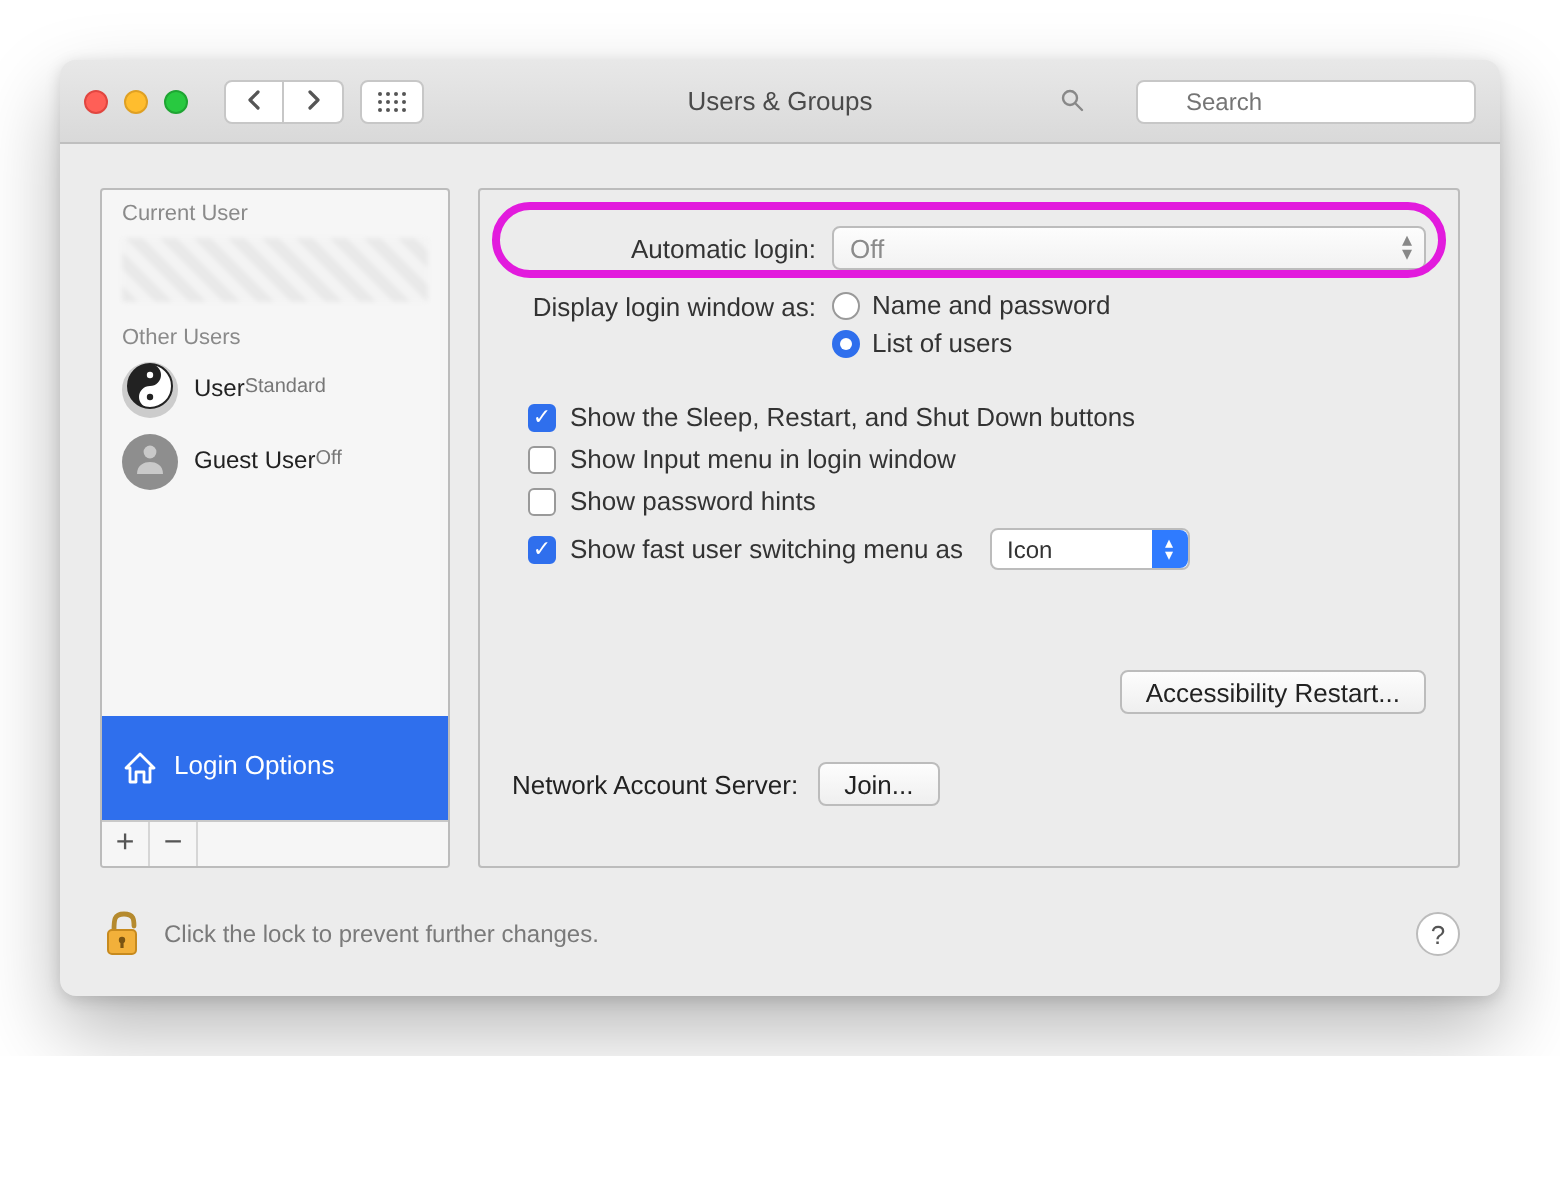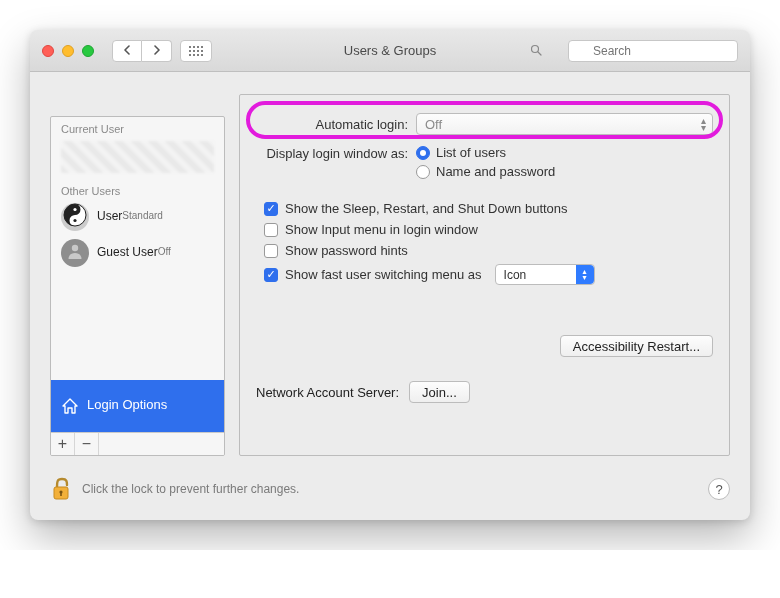--- a/index.html
+++ b/index.html
@@ -66,21 +66,20 @@
     gap:14px;
   }
   .sidebar {
     width:175px;
     background:#f6f6f6;
     border:1px solid #bcbcbc;
     border-radius:2px;
     display:flex; flex-direction:column;
     height:340px;
     overflow:hidden;
-    margin-top:22px;
   }
   .sb-body{flex:1; overflow:auto;}
   .sb-head {
     font-size:11px; color:#8a8a8a; padding:6px 10px 2px;
   }
   .sb-currentuser{
     height:32px; margin:4px 10px 6px;
     background: repeating-linear-gradient(45deg,#e9e9e9,#e9e9e9 6px,#f3f3f3 6px,#f3f3f3 12px);
     filter: blur(1px);
     border-radius:2px;
@@ -298,26 +297,26 @@
         <div class="popup">
           <span>Off</span>
           <span class="stepper-arrow">▴<br>▾</span>
         </div>
       </div>
 
       <div class="row" style="align-items:flex-start;margin-top:10px">
         <div class="lbl" style="padding-top:1px">Display login window as:</div>
         <div class="radio-col">
           <label class="radiorow">
+            <span class="radio"></span>
+            <span>Name and password</span>
+          </label>
+          <label class="radiorow">
             <span class="radio checked"></span>
             <span>List of users</span>
-          </label>
-          <label class="radiorow">
-            <span class="radio"></span>
-            <span>Name and password</span>
           </label>
         </div>
       </div>
 
       <div style="height:10px"></div>
 
       <div class="chkrow">
         <span class="chk checked">✓</span>
         <span>Show the Sleep, Restart, and Shut Down buttons</span>
       </div>

